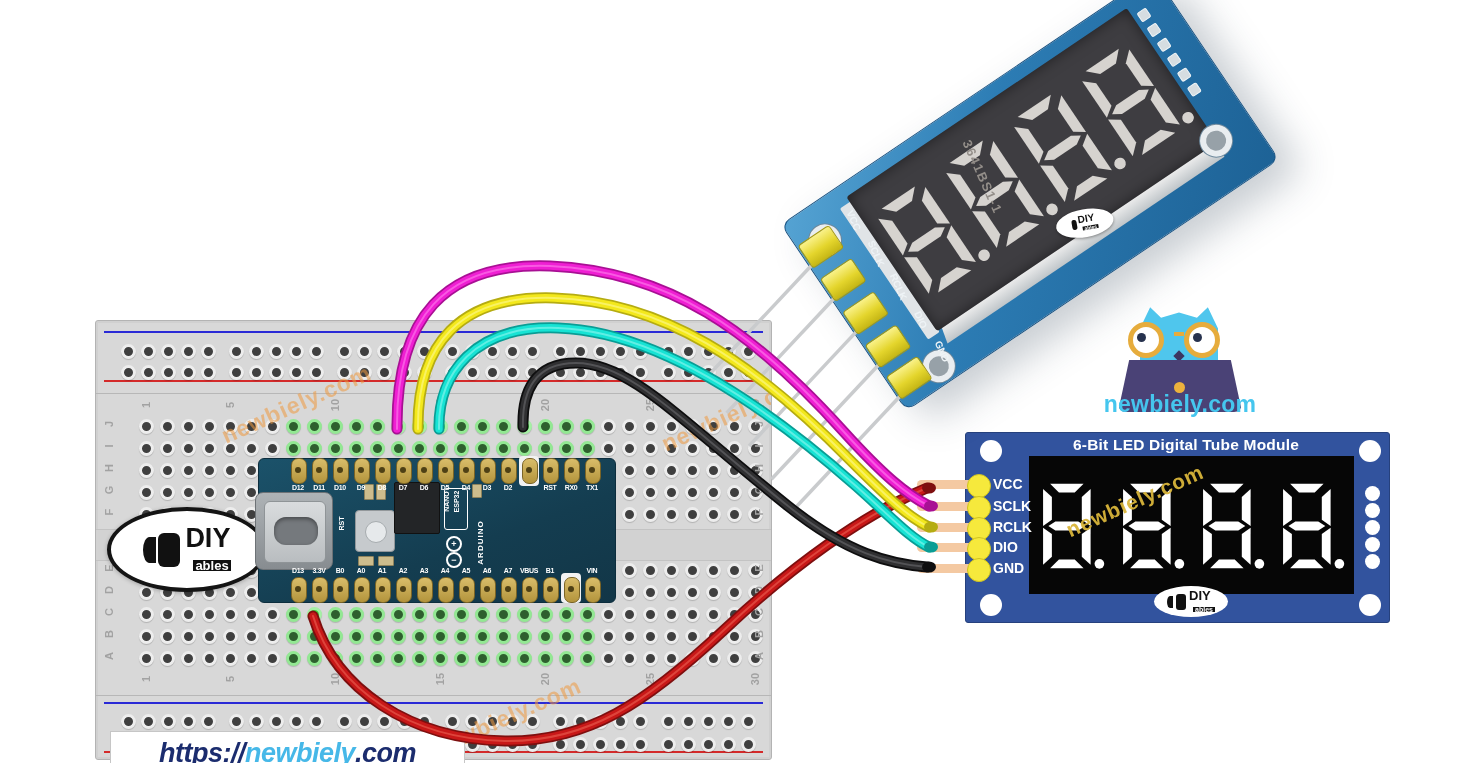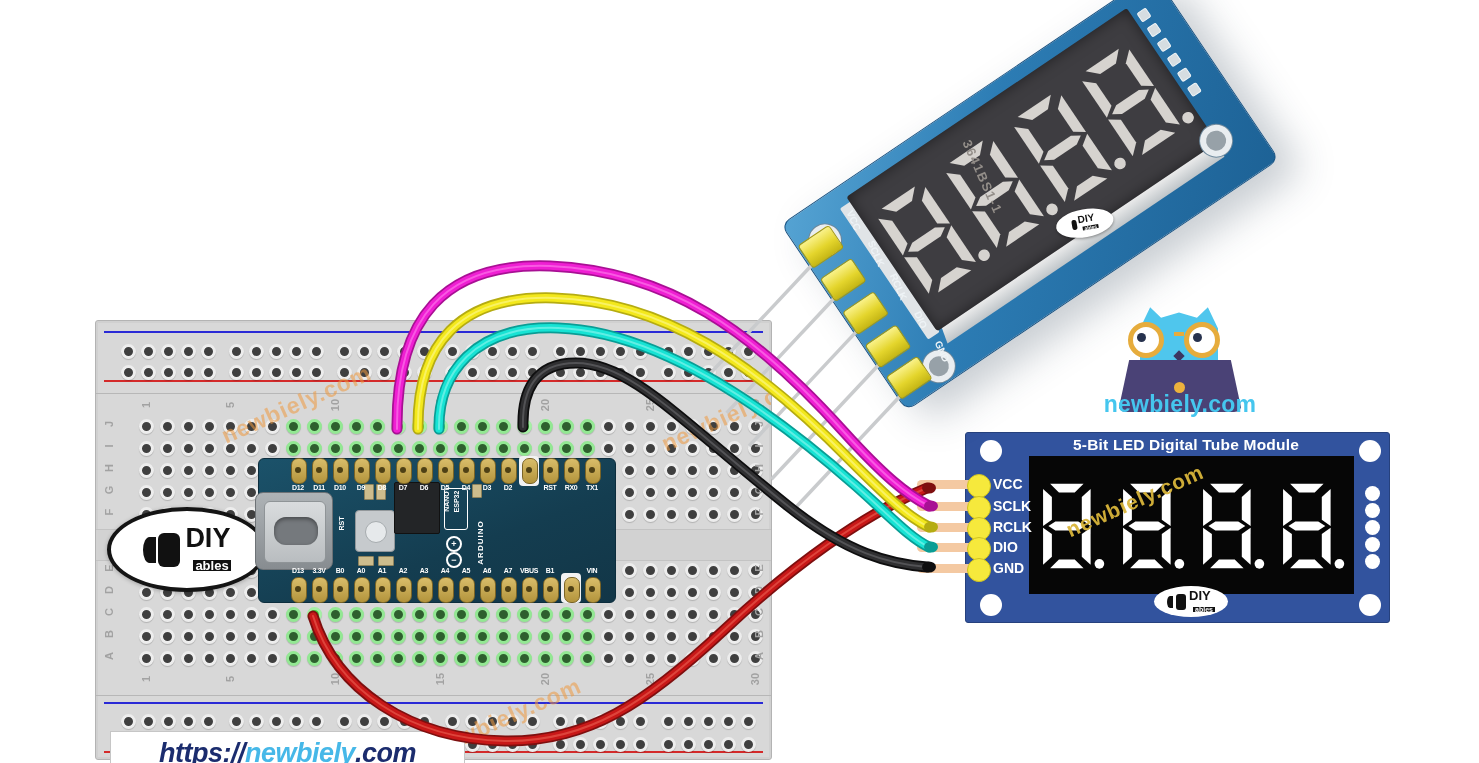--- a/index.html
+++ b/index.html
@@ -766,21 +766,21 @@
       <div class="pad" style="left: 306px; top: 121px;">
         <div class="ph"></div>
       </div>
       <div class="pad" style="left: 327px; top: 121px;">
         <div class="ph"></div>
       </div>
       <div class="pin-label" style="left: 323px; top: 111px;">VIN</div>
     </div>
 
   <div class="abs" id="module">
-    <div class="title">5-Bit LED Digital Tube Module</div>
+    <div class="title">6-Bit LED Digital Tube Module</div>
     <div class="mhole" style="left:14px;top:7px;"></div>
     <div class="mhole" style="left:393px;top:7px;"></div>
     <div class="mhole" style="left:14px;top:161px;"></div>
     <div class="mhole" style="left:393px;top:161px;"></div>
     <div class="display" id="module-display">
         <svg viewBox="0 0 76 100" width="68" height="88" style="position: absolute; left: 10px; top: 26px;">
           <polygon points="12,2 50,2 40,12 22,12" fill="#ffffff"></polygon>
           <polygon points="4,8 14,17 14,43 4,50" fill="#ffffff"></polygon>
           <polygon points="58,8 58,50 48,43 48,17" fill="#ffffff"></polygon>
           <polygon points="18,45 44,45 52,50 44,55 18,55 10,50" fill="#ffffff"></polygon>

